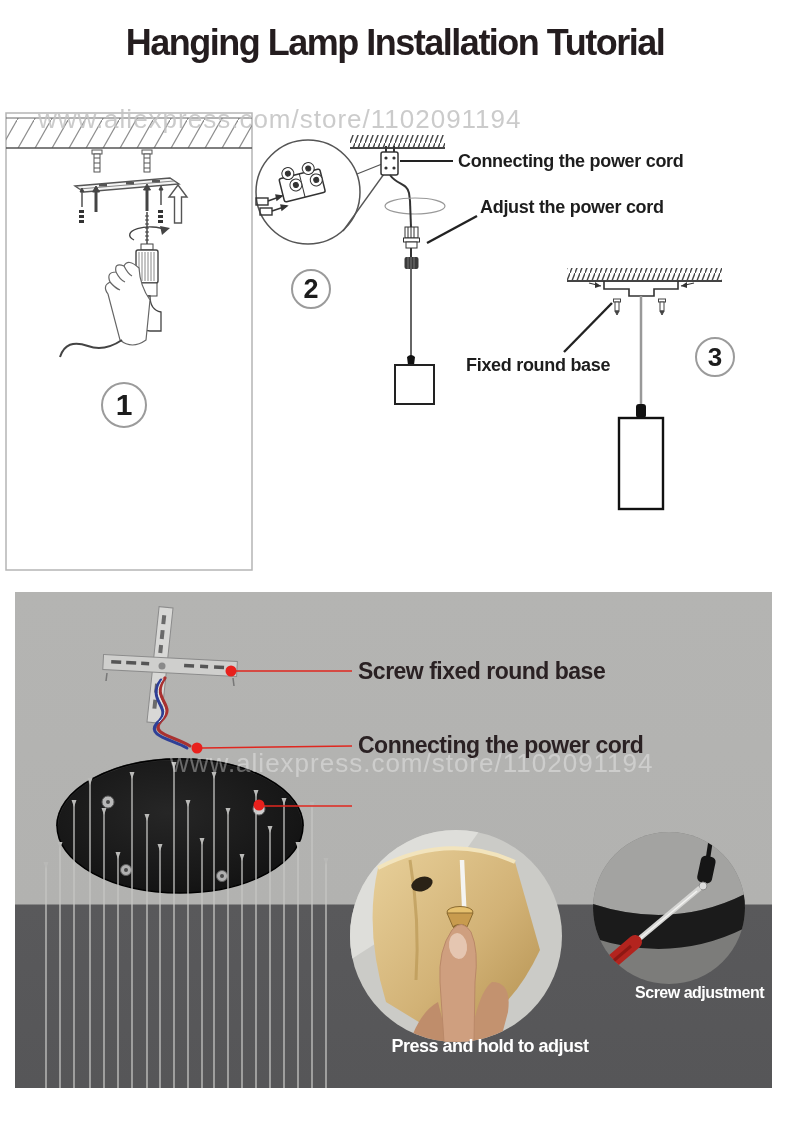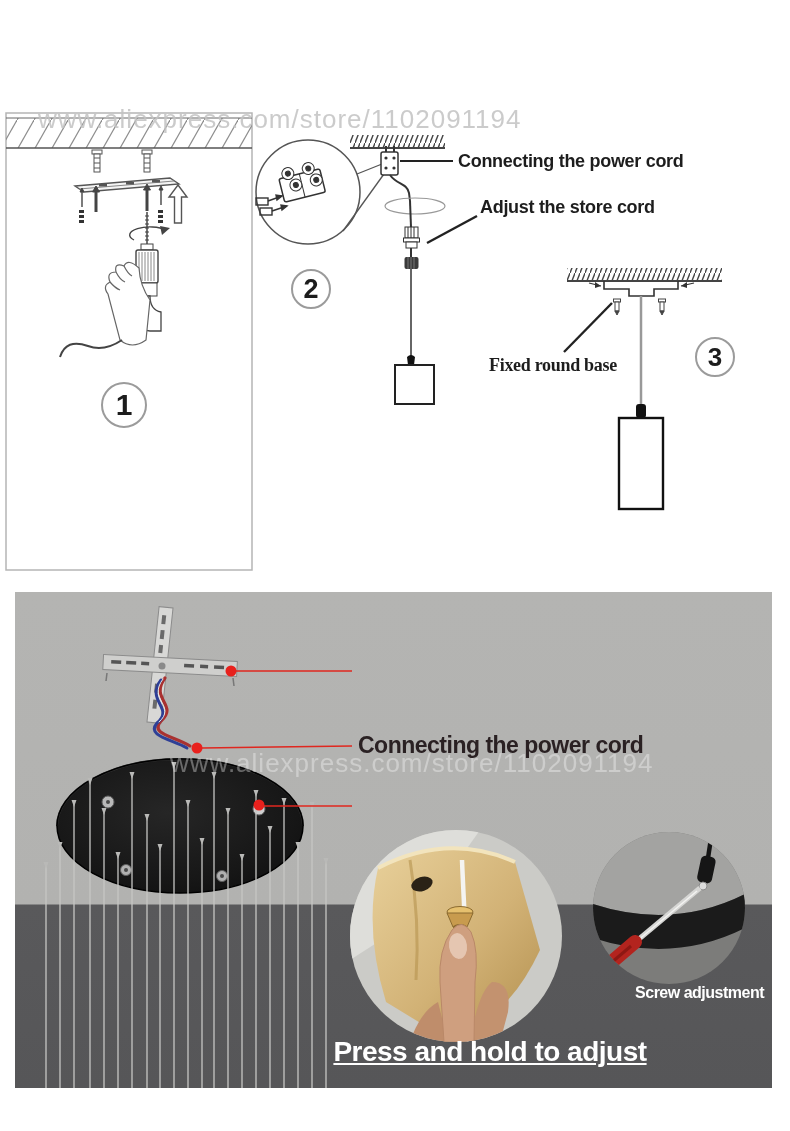--- a/index.html
+++ b/index.html
@@ -17,31 +17,32 @@
          display:flex;align-items:center;justify-content:center;color:#1c1c1c;font-weight:600;}
   .badge1{left:101px;top:382px;width:42px;height:42px;font-size:30px;}
   .badge2{left:291px;top:269px;width:36px;height:36px;font-size:27px;}
   .badge3{left:695px;top:337px;width:36px;height:36px;font-size:26px;}
   .photo{position:absolute;left:15px;top:592px;width:757px;height:496px;overflow:hidden;
          background:linear-gradient(180deg,#b4b4b2 0px,#b2b2b0 312px,#59595b 313px,#565658 496px);}
   .photo svg.art{position:absolute;left:0;top:0;}
   .plabel{position:absolute;font-weight:bold;font-size:23px;color:#2a2123;
           letter-spacing:-.5px;white-space:nowrap;}
   .pcap{position:absolute;font-weight:bold;color:#ffffff;letter-spacing:-.5px;white-space:nowrap;}
-  .cap-press{left:295px;top:444px;width:360px;text-align:center;font-size:28px;text-decoration:underline;}
+  .cap-press{left:295px;top:444px;width:360px;text-align:center;font-size:18px;}
   .cap-screw{right:8px;top:392px;font-size:16px;}
   .inset{position:absolute;border-radius:50%;overflow:hidden;}
   .inset-left{left:335px;top:238px;width:212px;height:212px;}
   .inset-right{left:578px;top:240px;width:152px;height:152px;}
 </style>
 </head>
 <body>
 
 <div class="page">
 
+  <div class="title">Hanging Lamp Installation Tutorial</div>
 
   <svg class="diagram-svg" width="790" height="580" viewBox="0 0 790 580">
     <defs>
       <pattern id="h1" width="17" height="30" patternUnits="userSpaceOnUse">
         <path d="M0,30 L17,0" stroke="#8d8d8d" stroke-width="1.2"></path>
       </pattern>
       <pattern id="h2" width="5" height="13" patternUnits="userSpaceOnUse">
         <path d="M0,13 L5,0" stroke="#444" stroke-width="1.4"></path>
       </pattern>
     </defs>
@@ -191,22 +192,22 @@
       <line x1="641" y1="296" x2="641" y2="404" stroke="#999" stroke-width="2.5"></line>
       <rect x="636" y="404" width="10" height="14" rx="3" fill="#111"></rect>
       <rect x="619" y="418" width="44" height="91" fill="#fff" stroke="#111" stroke-width="2.4"></rect>
       <line x1="612" y1="303" x2="564" y2="352" stroke="#222" stroke-width="2.4"></line>
     </g>
   </svg>
 
   <div class="wm wm-top">www.aliexpress.com/store/1102091194</div>
 
   <div class="dlabel" style="left:458px;top:151px;">Connecting the power cord</div>
-  <div class="dlabel" style="left:480px;top:197px;">Adjust the store cord</div>
-  <div class="dlabel" style="left:489px;top:355px;font-family:Liberation Serif, serif;">Fixed round base</div>
+  <div class="dlabel" style="left:480px;top:197px;">Adjust the power cord</div>
+  <div class="dlabel" style="left:466px;top:355px;">Fixed round base</div>
 
   <div class="badge badge1">1</div>
   <div class="badge badge2">2</div>
   <div class="badge badge3">3</div>
 
   <div class="photo">
     <svg class="art" width="757" height="496" viewBox="15 592 757 496">
       <defs>
         <radialGradient id="discGrad" cx="45%" cy="40%" r="75%">
           <stop offset="0%" stop-color="#262626"></stop>
@@ -307,20 +308,21 @@
         <circle cx="231" cy="671" r="5.5" fill="#e8211d"></circle>
         <line x1="202" y1="748" x2="352" y2="746" stroke="#e0271f" stroke-width="1.6"></line>
         <circle cx="197" cy="748" r="5.5" fill="#e8211d"></circle>
         <line x1="264" y1="806" x2="352" y2="806" stroke="#e0271f" stroke-width="1.6"></line>
         <circle cx="259" cy="805" r="5.5" fill="#e8211d"></circle>
       </g>
     </svg>
 
     <div class="wm wm-photo">www.aliexpress.com/store/1102091194</div>
 
+    <div class="plabel" style="left:343px;top:66px;">Screw fixed round base</div>
     <div class="plabel" style="left:343px;top:140px;">Connecting the power cord</div>
 
     <div class="inset inset-left">
       <svg width="212" height="212" viewBox="0 0 212 212">
         <defs>
           <linearGradient id="gold" x1="0" y1="0" x2="1" y2="1">
             <stop offset="0%" stop-color="#e8d09a"></stop>
               <stop offset="55%" stop-color="#d2b276"></stop>
             <stop offset="100%" stop-color="#b3904f"></stop>
           </linearGradient>

